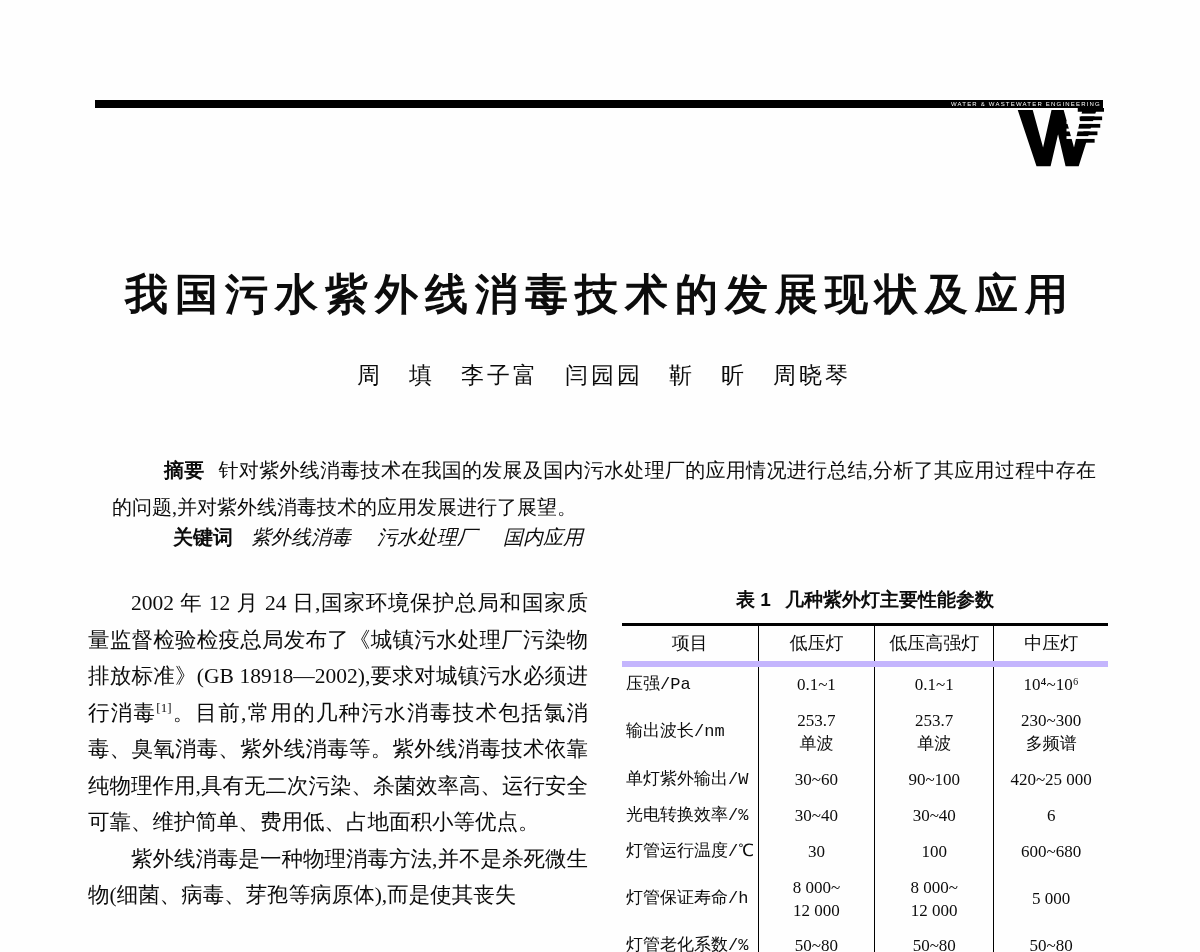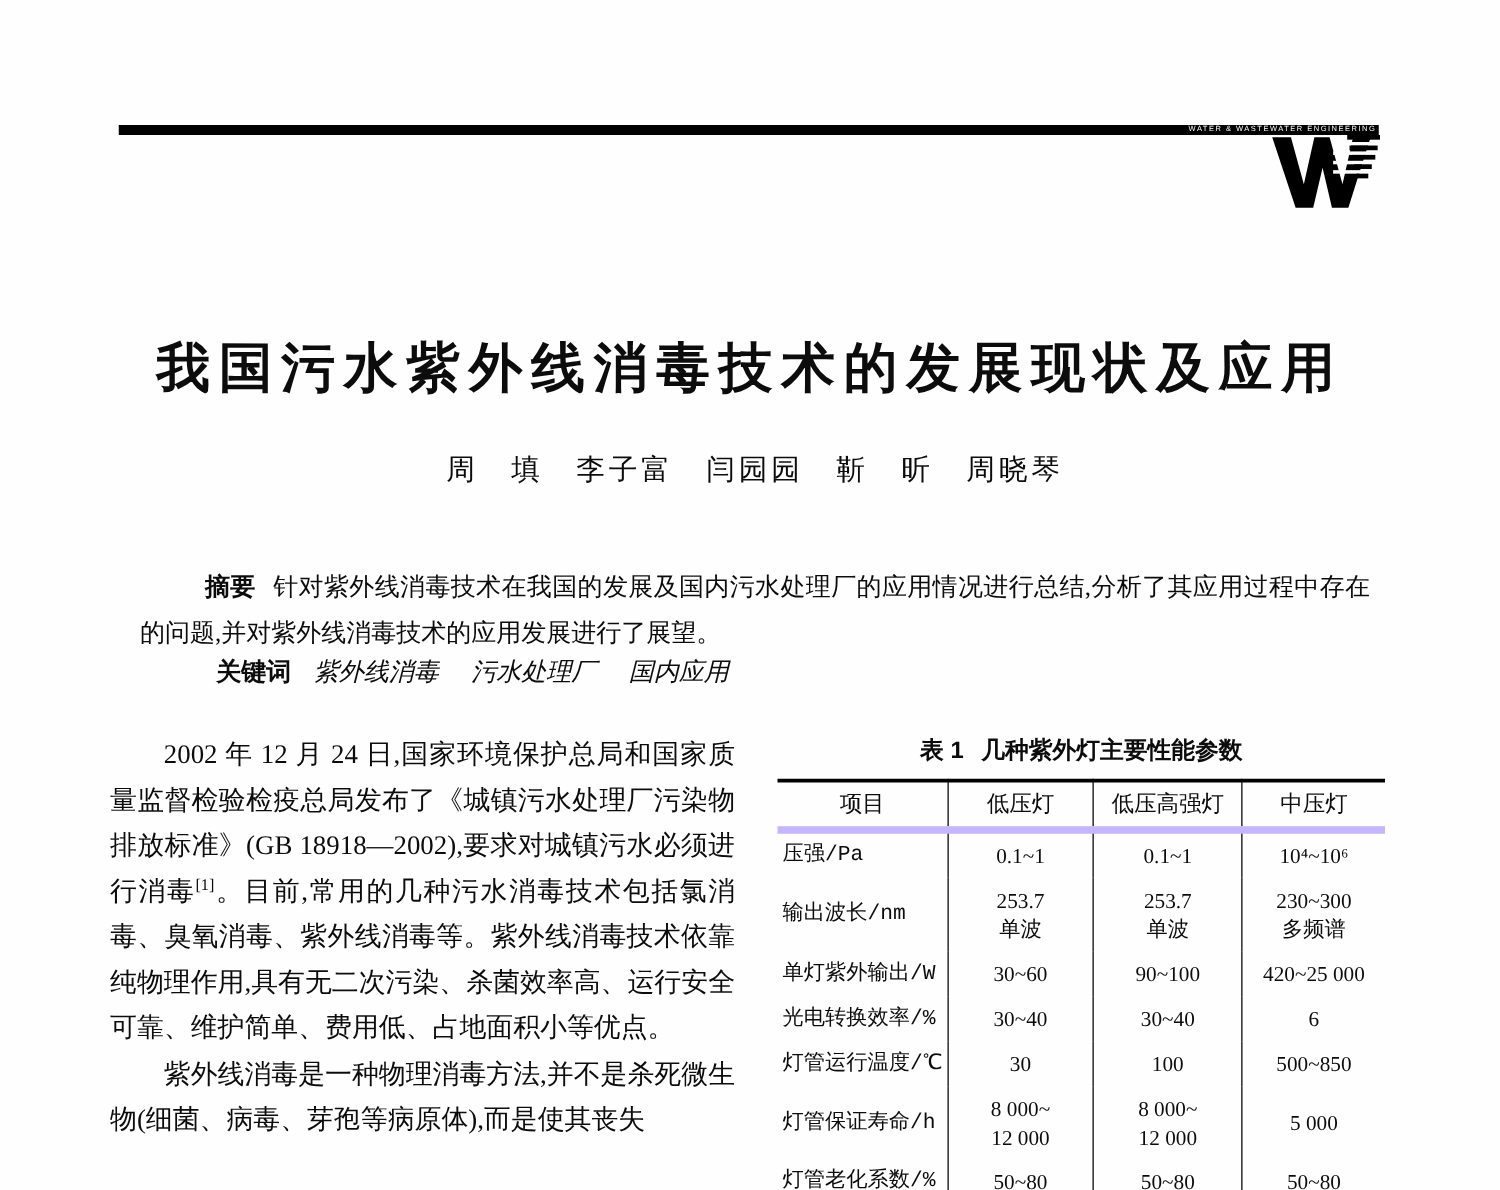--- a/index.html
+++ b/index.html
@@ -162,21 +162,21 @@
           <tr class="single">
             <td class="item">光电转换效率/%</td>
             <td>30~40</td>
             <td>30~40</td>
             <td>6</td>
           </tr>
           <tr class="single">
             <td class="item">灯管运行温度/℃</td>
             <td>30</td>
             <td>100</td>
-            <td>500~850</td>
+            <td>600~680</td>
           </tr>
           <tr class="double">
             <td class="item">灯管保证寿命/h</td>
             <td>8 000~
 12 000</td>
             <td>8 000~
 12 000</td>
             <td>5 000</td>
           </tr>
           <tr class="single">

